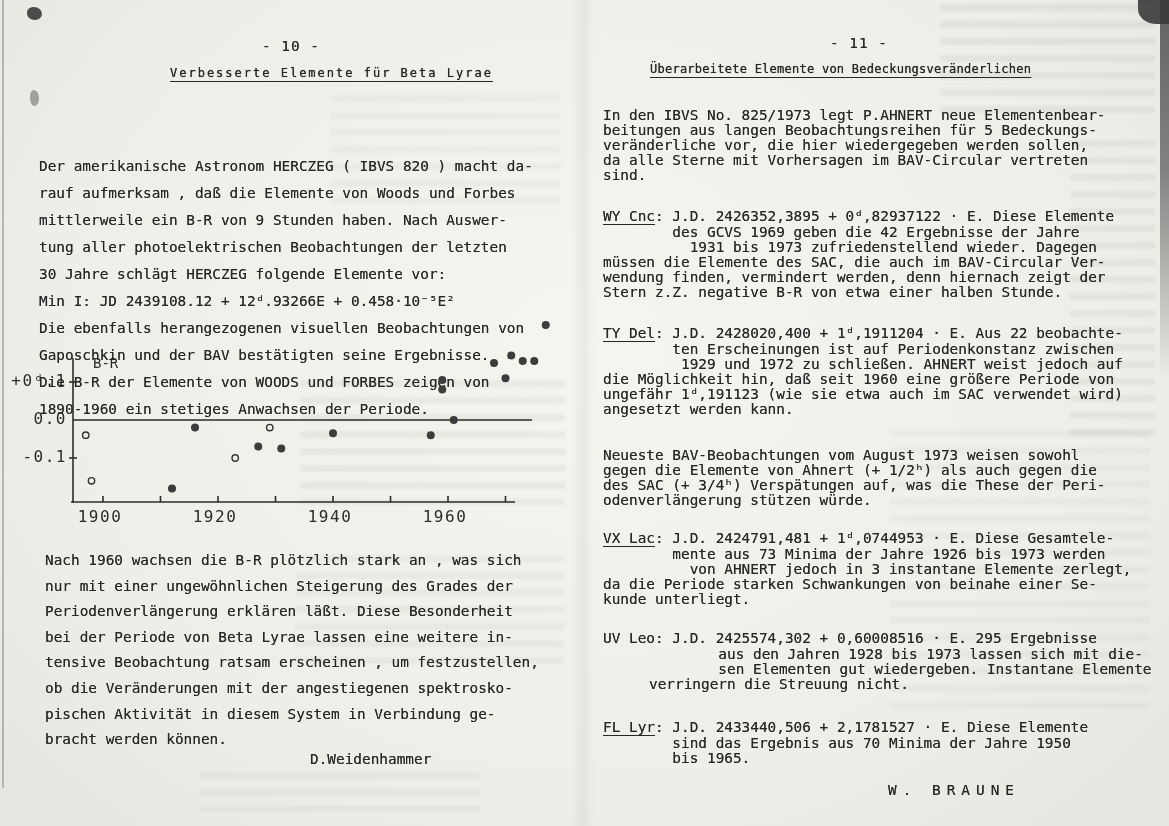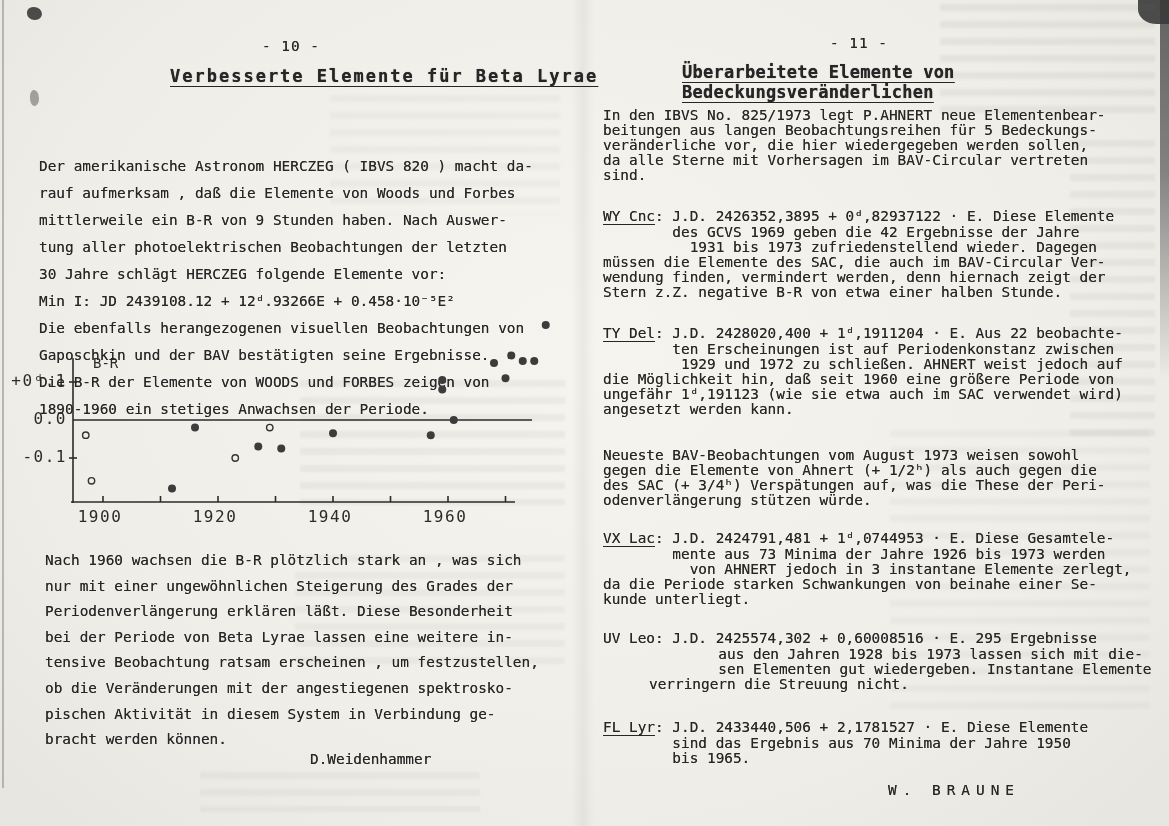--- a/index.html
+++ b/index.html
@@ -13,26 +13,26 @@
     position:absolute;margin:0;white-space:pre;
     font-family:"DejaVu Sans Mono","Liberation Mono",monospace;
     font-size:14.4px;color:#262626;
     text-shadow:0 0 .6px rgba(25,25,25,.65);
   }
   .lh30{line-height:27px;}
   .lh26{line-height:25.6px;}
   .lh17{line-height:15px;}
   .pagenum{position:absolute;font-size:14.4px;letter-spacing:1px;text-shadow:0 0 .6px rgba(25,25,25,.65);}
   .doc-title{
-    position:absolute;font-size:17px;font-weight:bold;
+    position:absolute;font-size:12px;font-weight:normal;
     text-decoration:underline;text-underline-offset:4px;text-decoration-thickness:1.4px;
     text-shadow:0 0 .7px rgba(20,20,20,.8);
   }
   .t10{letter-spacing:2px;}
-  .t11{letter-spacing:.25px;margin-left:32px;}
+  .t11{letter-spacing:.25px;}
   .entry-line1{position:absolute;font-size:14.4px;white-space:pre;text-shadow:0 0 .6px rgba(25,25,25,.65);text-align:center;}
   .u{text-decoration:underline;text-underline-offset:3px;text-decoration-thickness:1.3px;}
   .sig{position:absolute;font-size:14.4px;text-shadow:0 0 .6px rgba(25,25,25,.65);}
   .sig-braune{letter-spacing:6px;}
   .chart-wrap{position:absolute;left:35px;top:310px;width:545px;height:225px;}
   .chart-wrap svg{overflow:visible;display:block;}
   .ct{font-family:"DejaVu Sans Mono","Liberation Mono",monospace;font-size:14px;fill:#2b2b2b;}
   .ct.big{font-size:16px;letter-spacing:1.5px;}
   
   .ghost{

